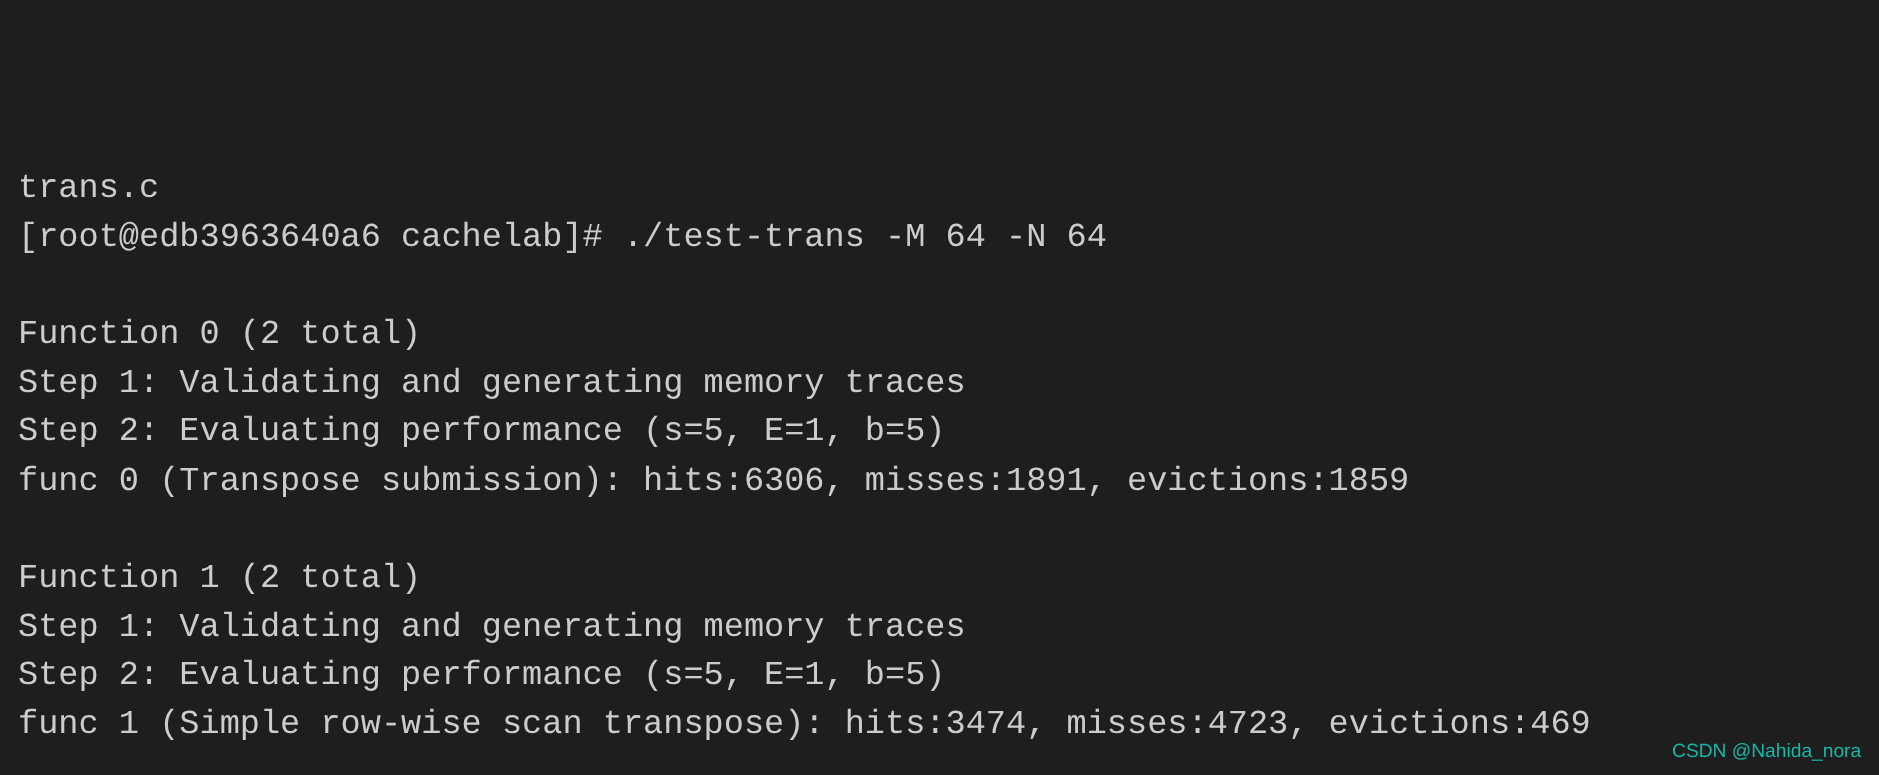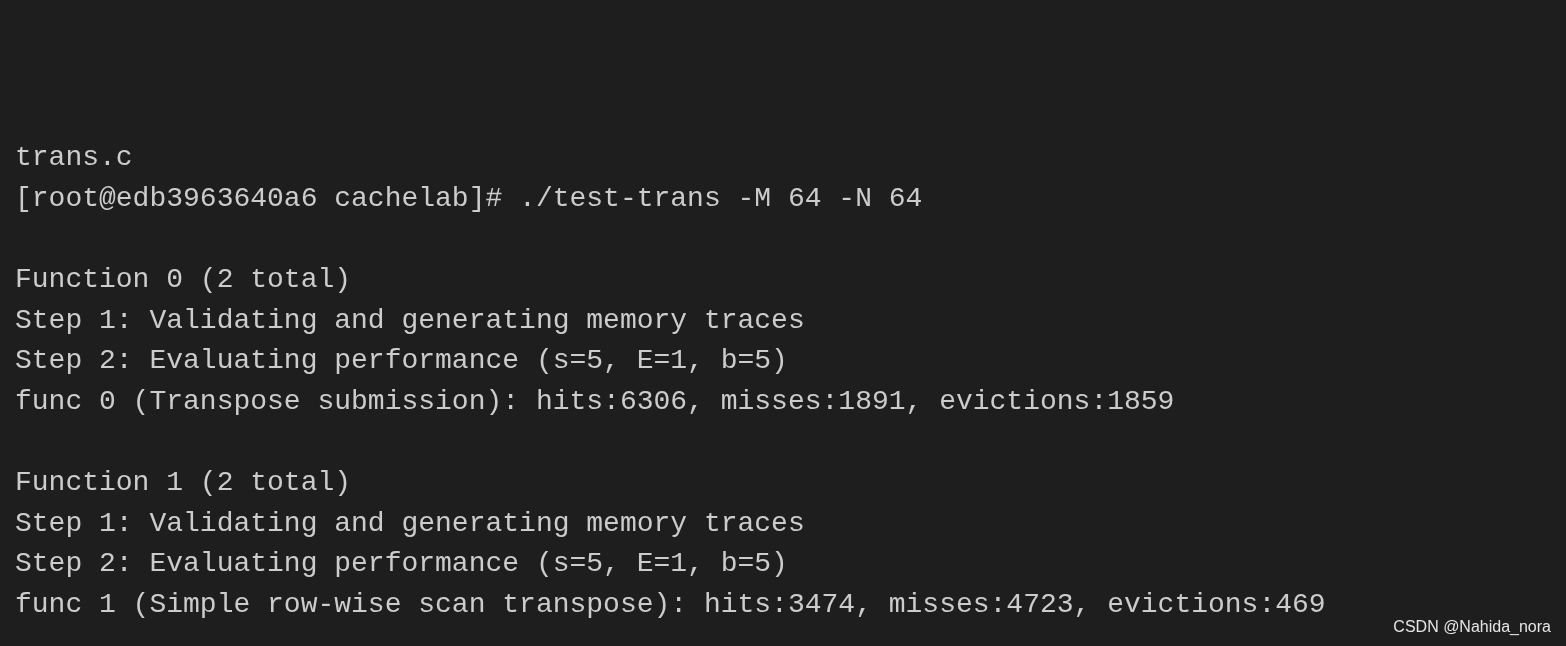--- a/index.html
+++ b/index.html
@@ -21,21 +21,21 @@
       position: relative;
     }
     .terminal-line {
       white-space: pre;
     }
     .watermark {
       position: absolute;
       bottom: 8px;
       right: 15px;
       font-size: 16px;
-      color: #e5e5e5;
+      color: #14b8a6;
       font-family: sans-serif;
     }
   </style>
 </head>
 <body>
 
 
 
 <div><div class="terminal-line" style="margin-top:-24px;">trans.c</div><div class="terminal-line">[root@edb3963640a6 cachelab]# ./test-trans -M 64 -N 64</div><div class="terminal-line">&nbsp;</div><div class="terminal-line">Function 0 (2 total)</div><div class="terminal-line">Step 1: Validating and generating memory traces</div><div class="terminal-line">Step 2: Evaluating performance (s=5, E=1, b=5)</div><div class="terminal-line">func 0 (Transpose submission): hits:6306, misses:1891, evictions:1859</div><div class="terminal-line">&nbsp;</div><div class="terminal-line">Function 1 (2 total)</div><div class="terminal-line">Step 1: Validating and generating memory traces</div><div class="terminal-line">Step 2: Evaluating performance (s=5, E=1, b=5)</div><div class="terminal-line">func 1 (Simple row-wise scan transpose): hits:3474, misses:4723, evictions:469</div><div class="terminal-line">&nbsp;</div></div>
 

